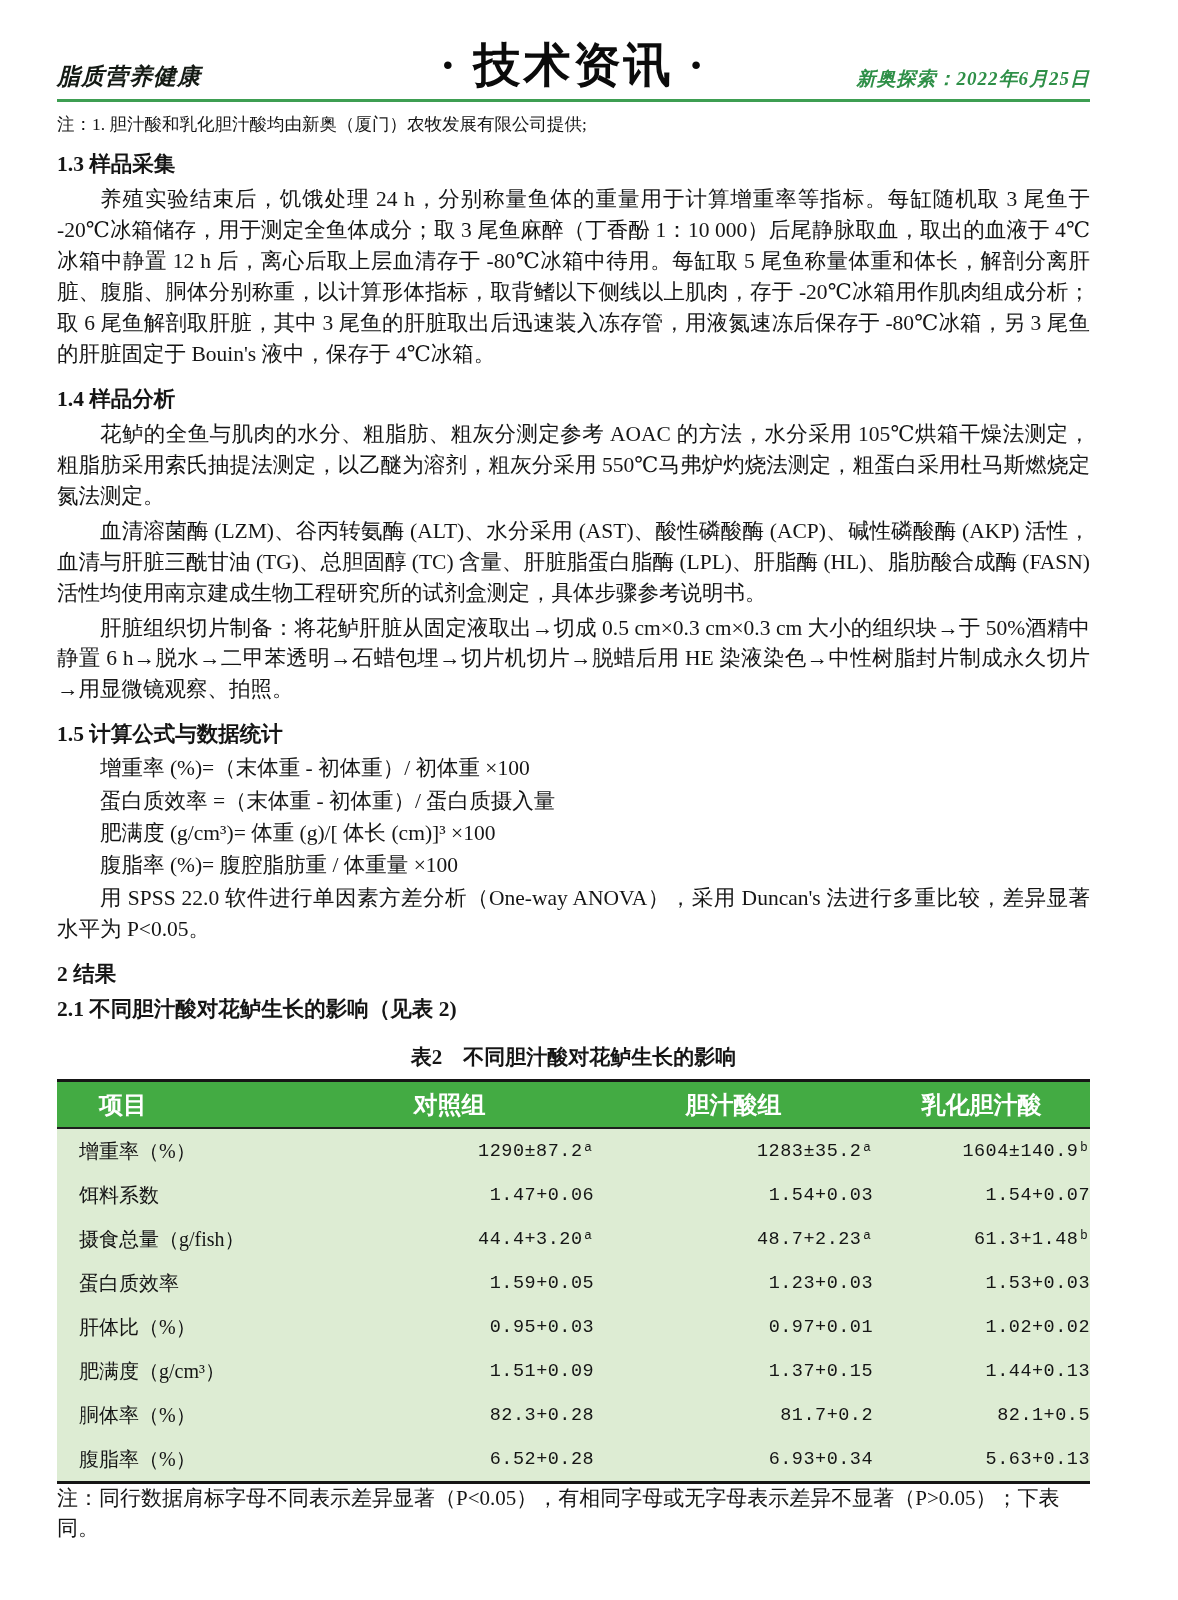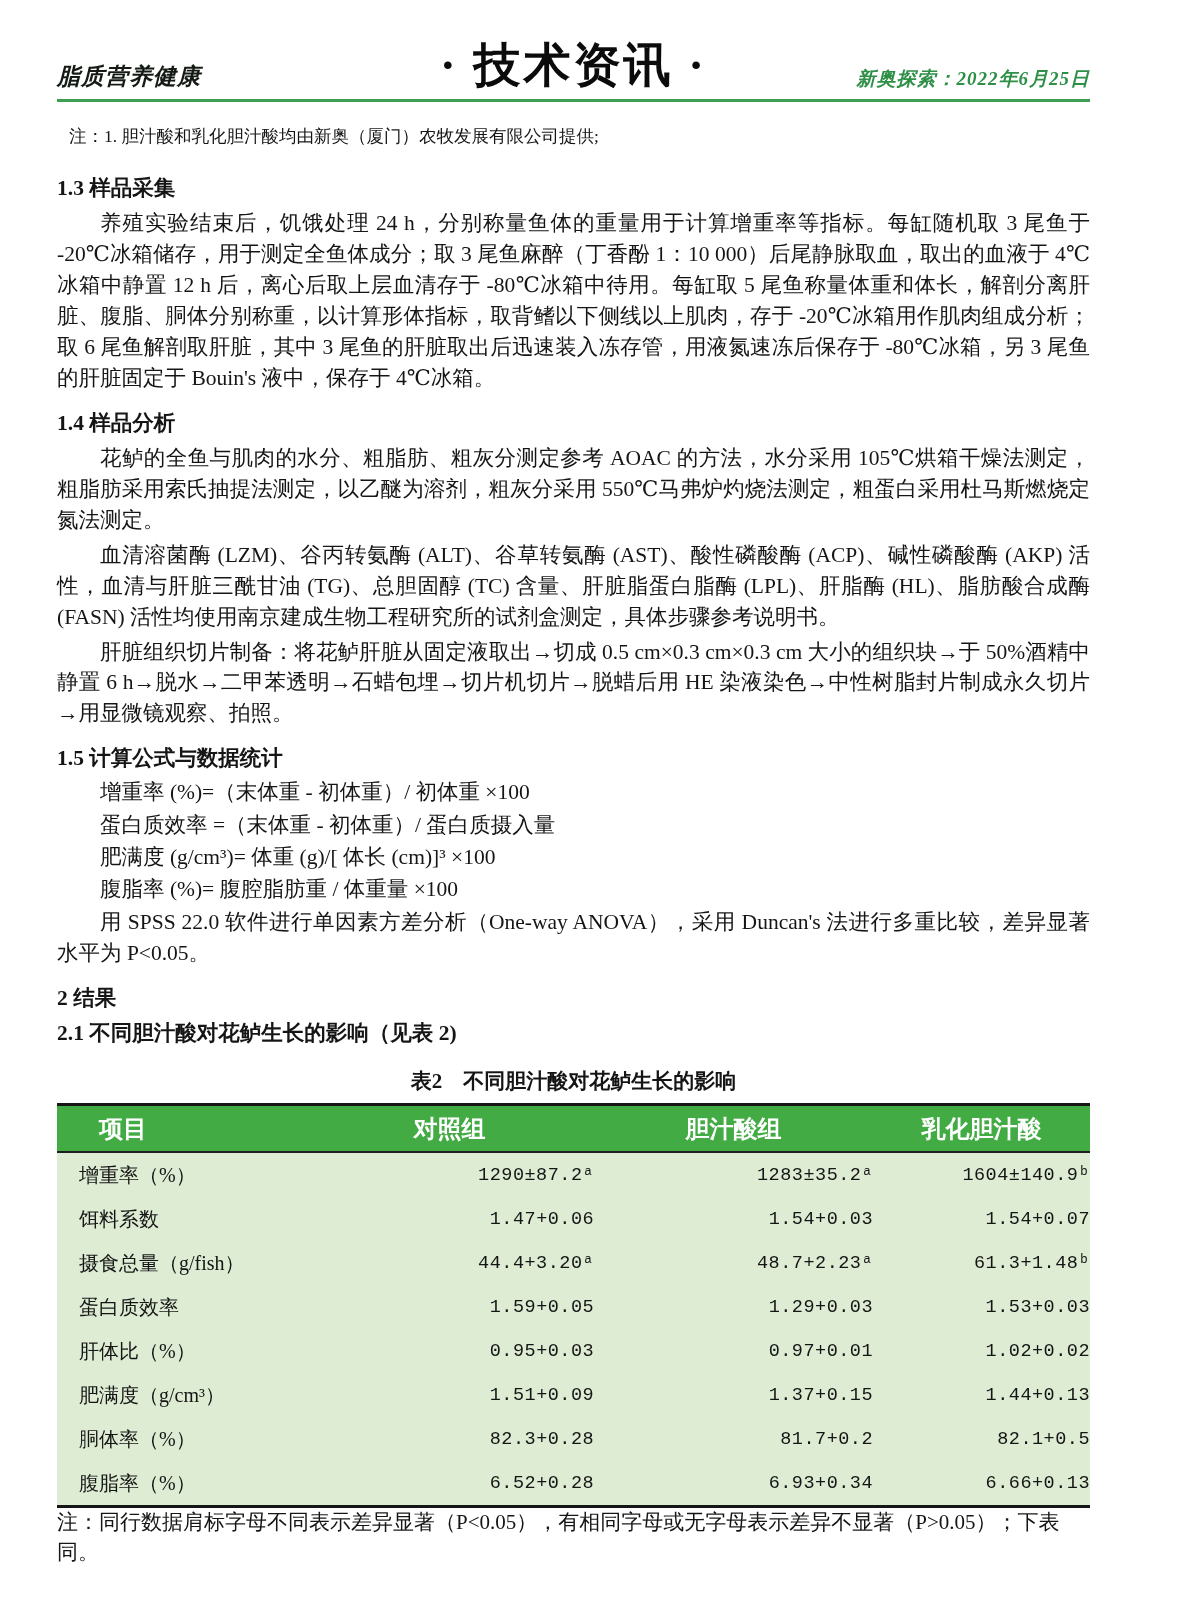--- a/index.html
+++ b/index.html
@@ -28,21 +28,21 @@
     font-size:47px; font-weight:bold; letter-spacing:3px; color:#0b0b0b;
     justify-self:center; line-height:1.1;
   }
   .issue-right {
     font-weight:bold; font-style:italic; font-size:19px; color:#2e8f47;
     justify-self:end; letter-spacing:1px;
   }
 
   
   .notes { margin-top:10px; font-size:17.5px; line-height:1.45; text-align:justify; }
-  .notes .note-line { margin:12px; }
+  .notes .note-line { margin:0; }
 
   
   .h-section { font-size:21.5px; font-weight:bold; margin:12px 0 4px 0; }
   .para { font-size:21.5px; line-height:1.44; text-align:justify; text-indent:2em; margin:2px 0; }
   .formula { font-size:21.5px; line-height:1.5; margin-left:2em; }
 
   
   .tbl-caption { text-align:center; font-size:21px; font-weight:bold; margin:16px 0 8px 0; }
   table.data {
     width:100%; border-collapse:collapse; table-layout:fixed;
@@ -81,21 +81,21 @@
 
   <div class="notes">
     <p class="note-line">注：1. 胆汁酸和乳化胆汁酸均由新奥（厦门）农牧发展有限公司提供;</p>
   </div>
 
   <div class="h-section">1.3 样品采集</div>
   <p class="para">养殖实验结束后，饥饿处理 24 h，分别称量鱼体的重量用于计算增重率等指标。每缸随机取 3 尾鱼于 -20℃冰箱储存，用于测定全鱼体成分；取 3 尾鱼麻醉（丁香酚 1：10 000）后尾静脉取血，取出的血液于 4℃冰箱中静置 12 h 后，离心后取上层血清存于 -80℃冰箱中待用。每缸取 5 尾鱼称量体重和体长，解剖分离肝脏、腹脂、胴体分别称重，以计算形体指标，取背鳍以下侧线以上肌肉，存于 -20℃冰箱用作肌肉组成分析；取 6 尾鱼解剖取肝脏，其中 3 尾鱼的肝脏取出后迅速装入冻存管，用液氮速冻后保存于 -80℃冰箱，另 3 尾鱼的肝脏固定于 Bouin's 液中，保存于 4℃冰箱。</p>
 
   <div class="h-section">1.4 样品分析</div>
   <p class="para">花鲈的全鱼与肌肉的水分、粗脂肪、粗灰分测定参考 AOAC 的方法，水分采用 105℃烘箱干燥法测定，粗脂肪采用索氏抽提法测定，以乙醚为溶剂，粗灰分采用 550℃马弗炉灼烧法测定，粗蛋白采用杜马斯燃烧定氮法测定。</p>
-  <p class="para">血清溶菌酶 (LZM)、谷丙转氨酶 (ALT)、谷草转氨酶 (AST)、酸性磷酸酶 (ACP)、碱性磷酸酶 (AKP) 活性，血清与肝脏三酰甘油 (TG)、总胆固醇 (TC) 含量、肝脏脂蛋白脂酶 (LPL)、肝脂酶 (HL)、脂肪酸合成酶 (FASN) 活性均使用南京建成生物工程研究所的试剂盒测定，具体步骤参考说明书。</p>
+  <p class="para">血清溶菌酶 (LZM)、谷丙转氨酶 (ALT)、水分采用 (AST)、酸性磷酸酶 (ACP)、碱性磷酸酶 (AKP) 活性，血清与肝脏三酰甘油 (TG)、总胆固醇 (TC) 含量、肝脏脂蛋白脂酶 (LPL)、肝脂酶 (HL)、脂肪酸合成酶 (FASN) 活性均使用南京建成生物工程研究所的试剂盒测定，具体步骤参考说明书。</p>
   <p class="para">肝脏组织切片制备：将花鲈肝脏从固定液取出→切成 0.5 cm×0.3 cm×0.3 cm 大小的组织块→于 50%酒精中静置 6 h→脱水→二甲苯透明→石蜡包埋→切片机切片→脱蜡后用 HE 染液染色→中性树脂封片制成永久切片→用显微镜观察、拍照。</p>
 
   <div class="h-section">1.5 计算公式与数据统计</div>
   <div class="formula">增重率 (%)=（末体重 - 初体重）/ 初体重 ×100</div>
   <div class="formula">蛋白质效率 =（末体重 - 初体重）/ 蛋白质摄入量</div>
   <div class="formula">肥满度 (g/cm³)= 体重 (g)/[ 体长 (cm)]³ ×100</div>
   <div class="formula">腹脂率 (%)= 腹腔脂肪重 / 体重量 ×100</div>
   <p class="para">用 SPSS 22.0 软件进行单因素方差分析（One-way ANOVA），采用 Duncan's 法进行多重比较，差异显著水平为 P&lt;0.05。</p>
 
   <div class="h-section">2 结果</div>
@@ -132,21 +132,21 @@
         </tr>
         <tr>
           <td class="lbl">摄食总量（g/fish）</td>
           <td class="val v2">44.4+3.20ᵃ</td>
           <td class="val v3">48.7+2.23ᵃ</td>
           <td class="val v4">61.3+1.48ᵇ</td>
         </tr>
         <tr>
           <td class="lbl">蛋白质效率</td>
           <td class="val v2">1.59+0.05</td>
-          <td class="val v3">1.29+0.03</td>
+          <td class="val v3">1.23+0.03</td>
           <td class="val v4">1.53+0.03</td>
         </tr>
         <tr>
           <td class="lbl">肝体比（%）</td>
           <td class="val v2">0.95+0.03</td>
           <td class="val v3">0.97+0.01</td>
           <td class="val v4">1.02+0.02</td>
         </tr>
         <tr>
           <td class="lbl">肥满度（g/cm³）</td>
@@ -157,19 +157,19 @@
         <tr>
           <td class="lbl">胴体率（%）</td>
           <td class="val v2">82.3+0.28</td>
           <td class="val v3">81.7+0.2</td>
           <td class="val v4">82.1+0.5</td>
         </tr>
         <tr>
           <td class="lbl">腹脂率（%）</td>
           <td class="val v2">6.52+0.28</td>
           <td class="val v3">6.93+0.34</td>
-          <td class="val v4">6.66+0.13</td>
+          <td class="val v4">5.63+0.13</td>
         </tr>
       </tbody>
   </table>
   <div class="tbl-note">注：同行数据肩标字母不同表示差异显著（P&lt;0.05），有相同字母或无字母表示差异不显著（P&gt;0.05）；下表同。</div>
 
 </div>
 
 </body></html>

